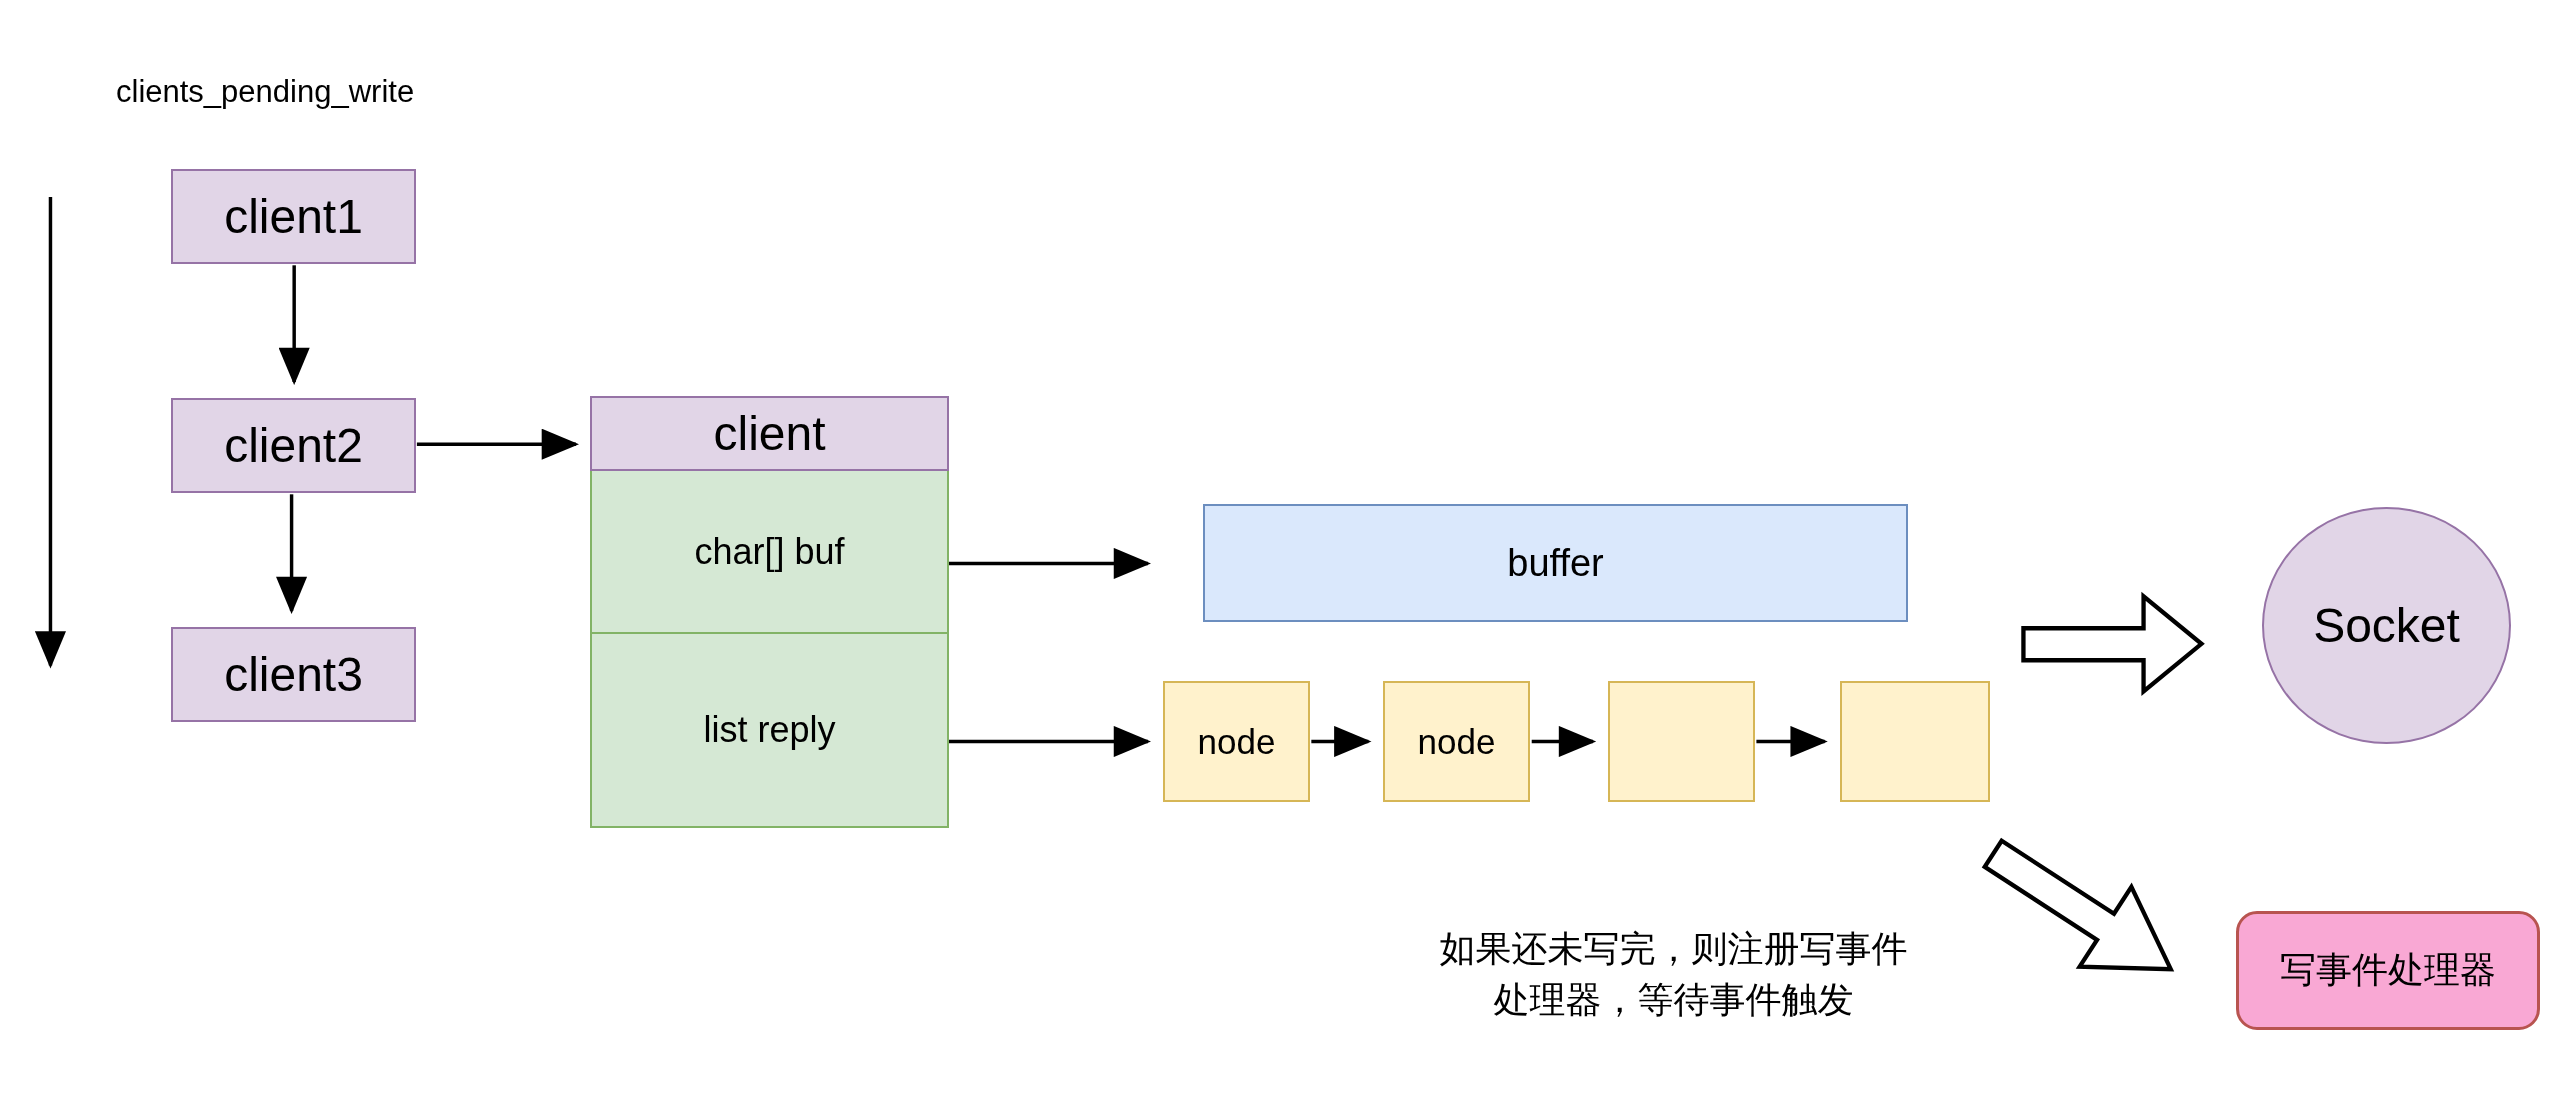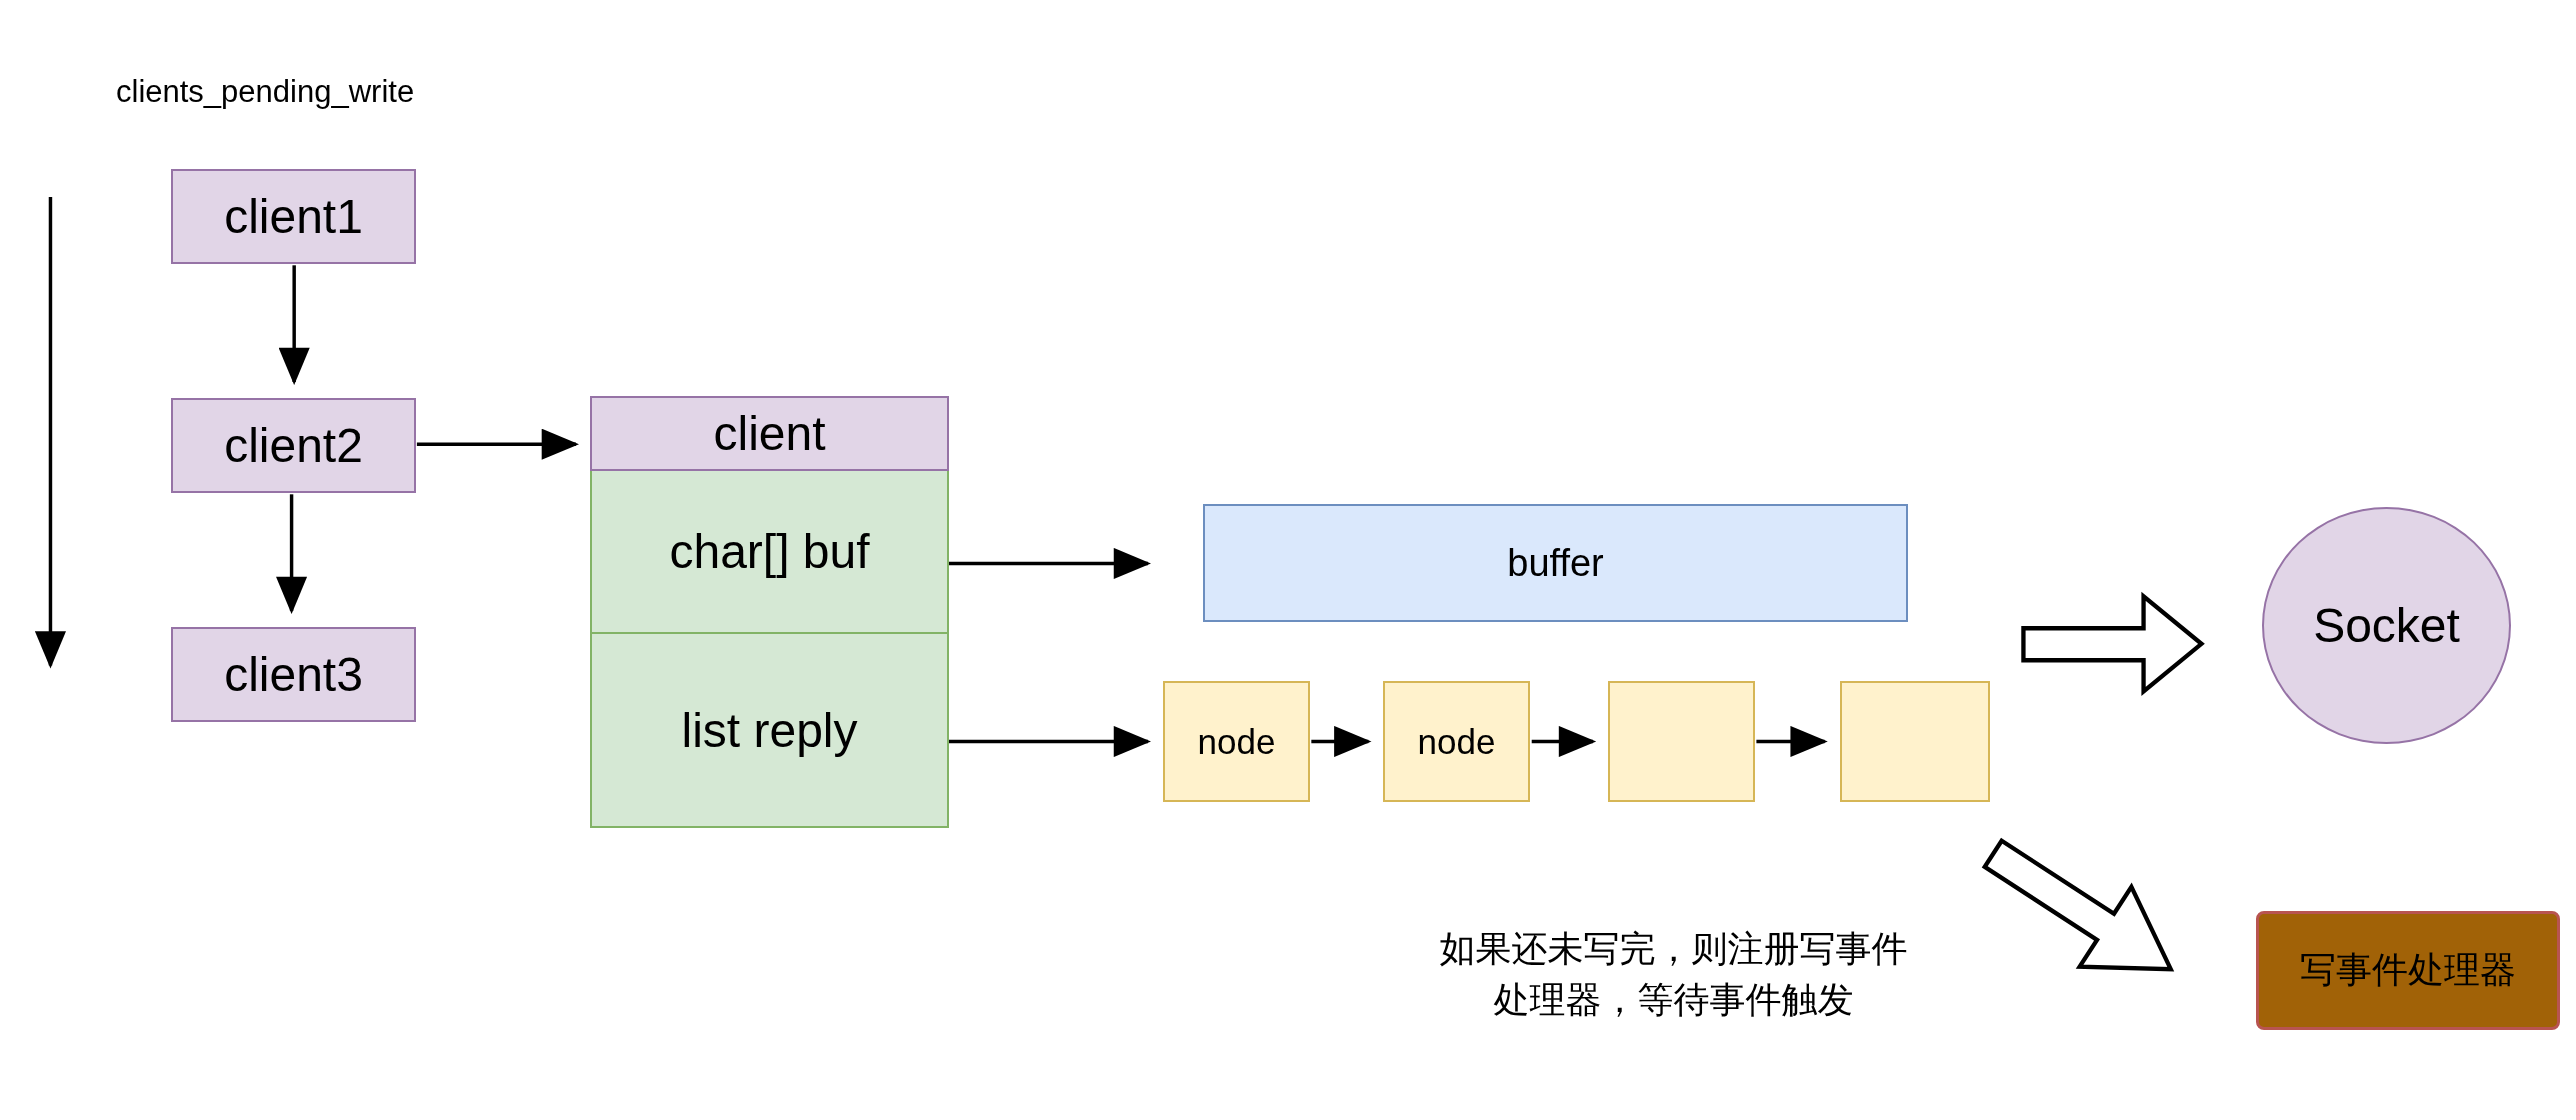--- a/index.html
+++ b/index.html
@@ -64,21 +64,21 @@
     font-size: 48px;
   }
   .struct-field {
     box-sizing: border-box;
     width: 359px;
     background: #D5E8D4;
     border-left: 2.6px solid #82B366;
     border-right: 2.6px solid #82B366;
     border-bottom: 2.6px solid #82B366;
     display: flex; align-items: center; justify-content: center;
-    font-size: 48px;
+    font-size: 36px;
   }
   .struct-field.buf { height: 163px; }
   .struct-field.reply { height: 194px; }
   .buffer-box {
     left: 1163px; top: 504px;
     width: 705px; height: 118px;
     background: #DAE8FC;
     border: 2.6px solid #6C8EBF;
     font-size: 38px;
     margin-left: 40px;
@@ -98,25 +98,24 @@
     left: 2262px; top: 507px;
     width: 249px; height: 237px;
     background: #E1D5E7;
     border: 2.6px solid #9673A6;
     border-radius: 50%;
     font-size: 48px;
   }
   .handler-box {
     left: 2236px; top: 911px;
     width: 304px; height: 119px;
-    background: #a16207;
+    background: #f9a8d4;
     border: 3.5px solid #B85450;
-    border-radius: 8px;
+    border-radius: 21px;
     font-size: 36px;
-    margin-left: 20px;
   }
   .annotation {
     position: absolute;
     left: 1397px; top: 923px;
     width: 553px;
     text-align: center;
     font-size: 36px;
     line-height: 1.42;
     color: #000000;
   }

